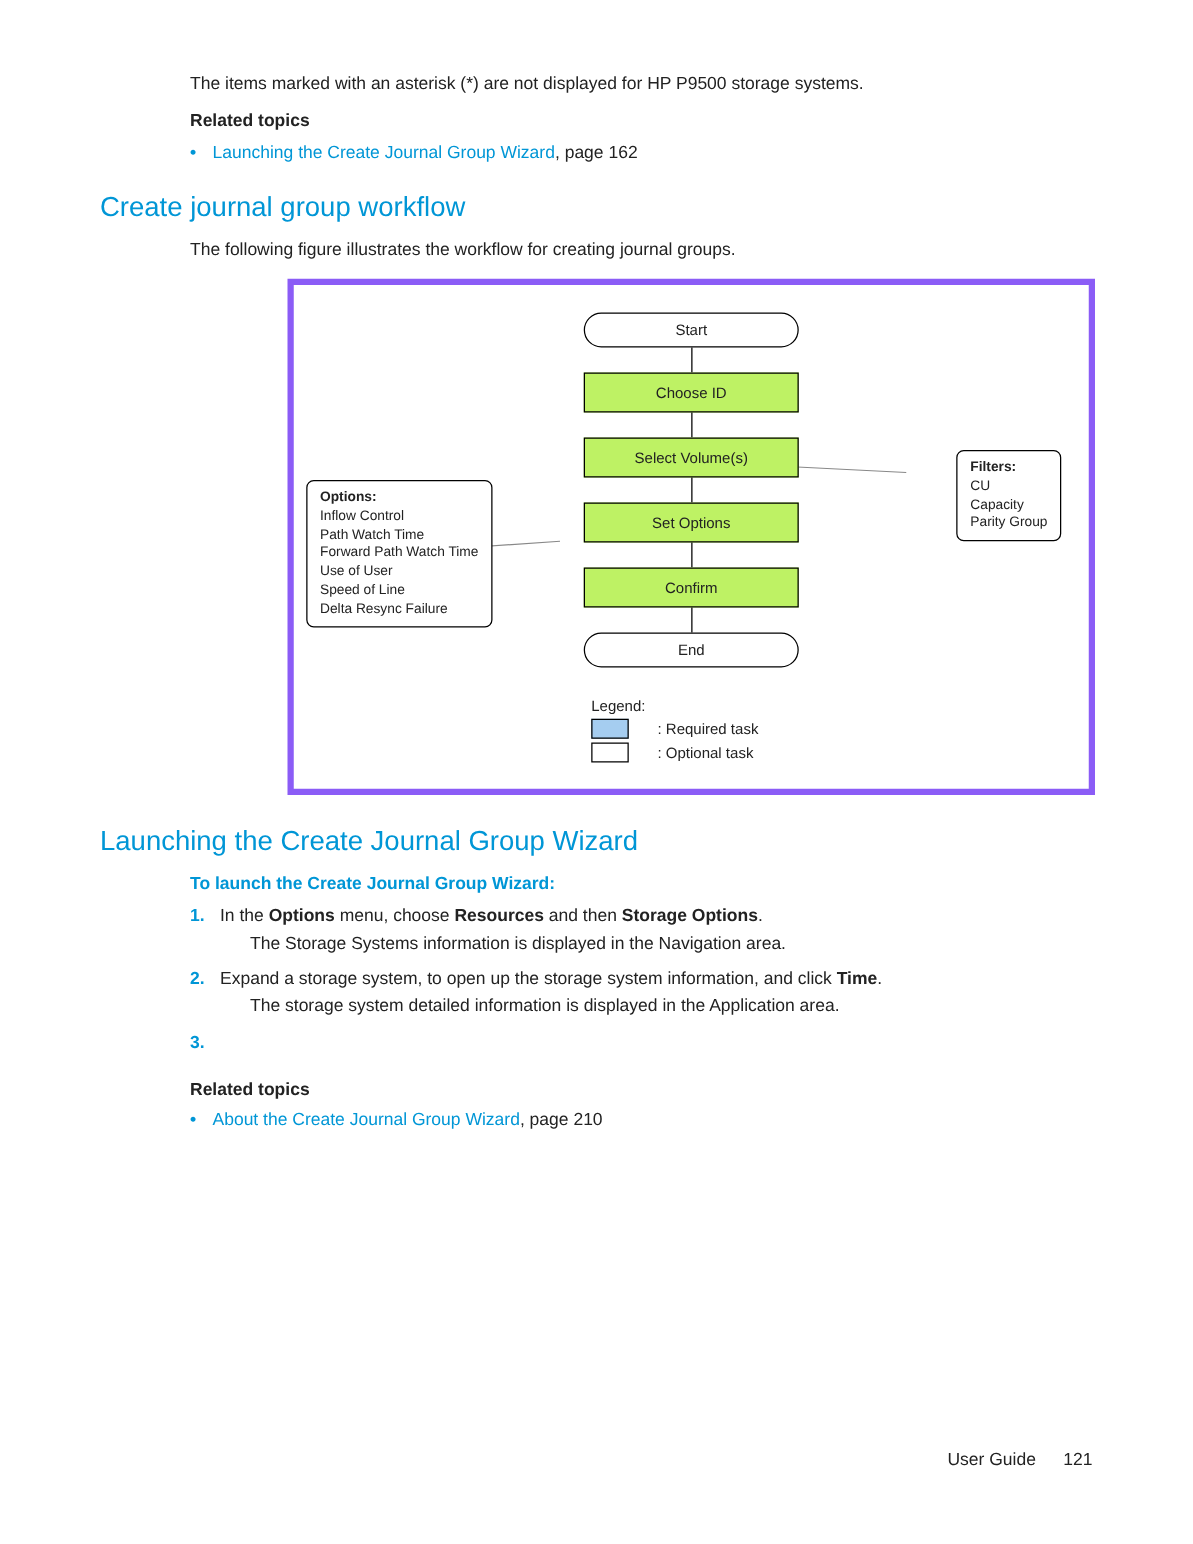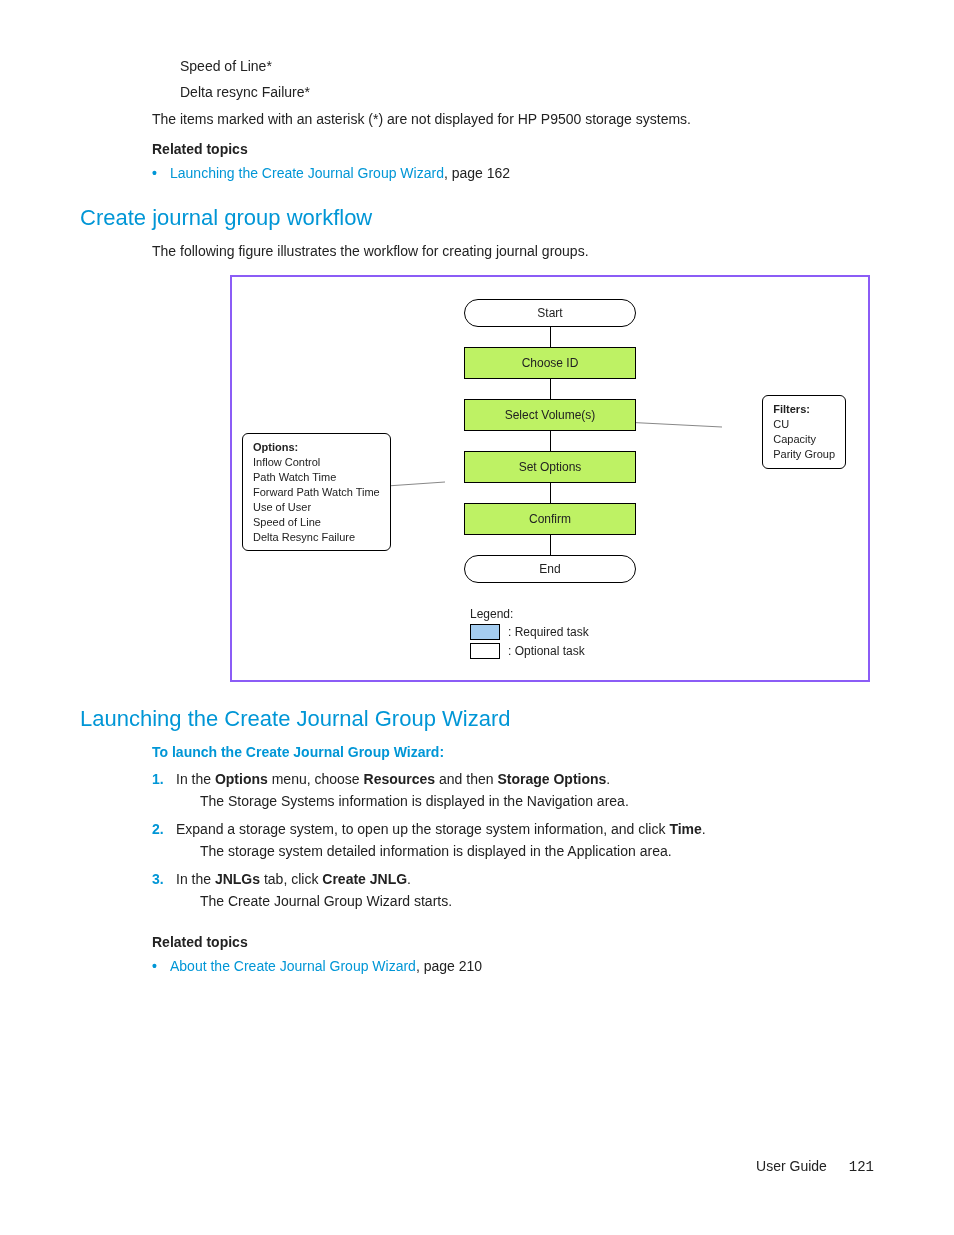--- a/index.html
+++ b/index.html
@@ -62,25 +62,25 @@
     margin-left: 24px;
     margin-top: 4px;
     line-height: 1.45;
   }
   .footer {
     position: absolute;
     bottom: 60px;
     right: 80px;
     font-size: 14px;
   }
-  .footer .pn { margin-left: 18px; font-family: Liberation Mono, monospace; }
+  .footer .pn { margin-left: 18px; }
 
   
   .diagram-wrap {
-    border: 2px solid #8b5cf6;
+    border: 5px solid #8b5cf6;
     width: 600px;
     margin: 14px 0 22px 78px;
     padding: 22px 18px 18px 18px;
     position: relative;
     font-size: 12px;
   }
   .flow-col {
     display: flex;
     flex-direction: column;
     align-items: center;
@@ -110,56 +110,52 @@
   .side-box {
     position: absolute;
     border: 1px solid #000;
     border-radius: 6px;
     background: #fff;
     padding: 6px 10px;
     font-size: 11px;
     line-height: 1.35;
     white-space: nowrap;
   }
-  .filters-box { right: 22px; top: 118px; margin-left: 32px; }
+  .filters-box { right: 22px; top: 132px; margin-left: 32px; }
   .options-box { left: 10px; top: 156px; }
   .callout-line {
     position: absolute;
     stroke: #888;
     stroke-width: 1;
     fill: none;
   }
   .legend {
     margin-top: 24px;
     margin-left: 220px;
     font-size: 12px;
   }
   .legend-row {
     display: flex;
     align-items: center;
-    gap: 8px;
+    gap: 23px;
     margin: 3px 0;
   }
   .swatch {
     width: 28px;
     height: 14px;
     border: 1px solid #000;
   }
   .swatch.req { background: #a5cdf0; }
   .swatch.opt { background: #fff; }
 </style>
 </head>
 <body>
 
 <div class="page">
 
-  <div class="indent1">
-    <p>Speed of Line*</p>
-    <p>Delta resync Failure*</p>
-  </div>
 
   <div class="indent2">
     <p>The items marked with an asterisk (*) are not displayed for HP P9500 storage systems.</p>
     <p class="related-topics">Related topics</p>
     <div class="bullet-row">
       <span class="bullet-dot">•</span>
       <span>
         <a href="#" class="link">Launching the Create Journal Group Wizard</a><span>, page 162</span>
       </span>
     </div>
@@ -235,24 +231,20 @@
     <div class="bullet-row" style="margin-top:10px;">
       <span class="bullet-num">2.</span>
       <span>
         <span>Expand a storage system, to open up the storage system information, and click </span><span class="bold">Time</span><span>.</span>
         <div class="step-sub">The storage system detailed information is displayed in the Application area.</div>
       </span>
     </div>
 
     <div class="bullet-row" style="margin-top:10px;">
       <span class="bullet-num">3.</span>
-      <span>
-        <span>In the </span><span class="bold">JNLGs</span><span> tab, click </span><span class="bold">Create JNLG</span><span>.</span>
-        <div class="step-sub">The Create Journal Group Wizard starts.</div>
-      </span>
     </div>
 
     <p class="related-topics" style="margin-top:20px;">Related topics</p>
     <div class="bullet-row">
       <span class="bullet-dot">•</span>
       <span>
         <a href="#" class="link">About the Create Journal Group Wizard</a><span>, page 210</span>
       </span>
     </div>
   </div>

